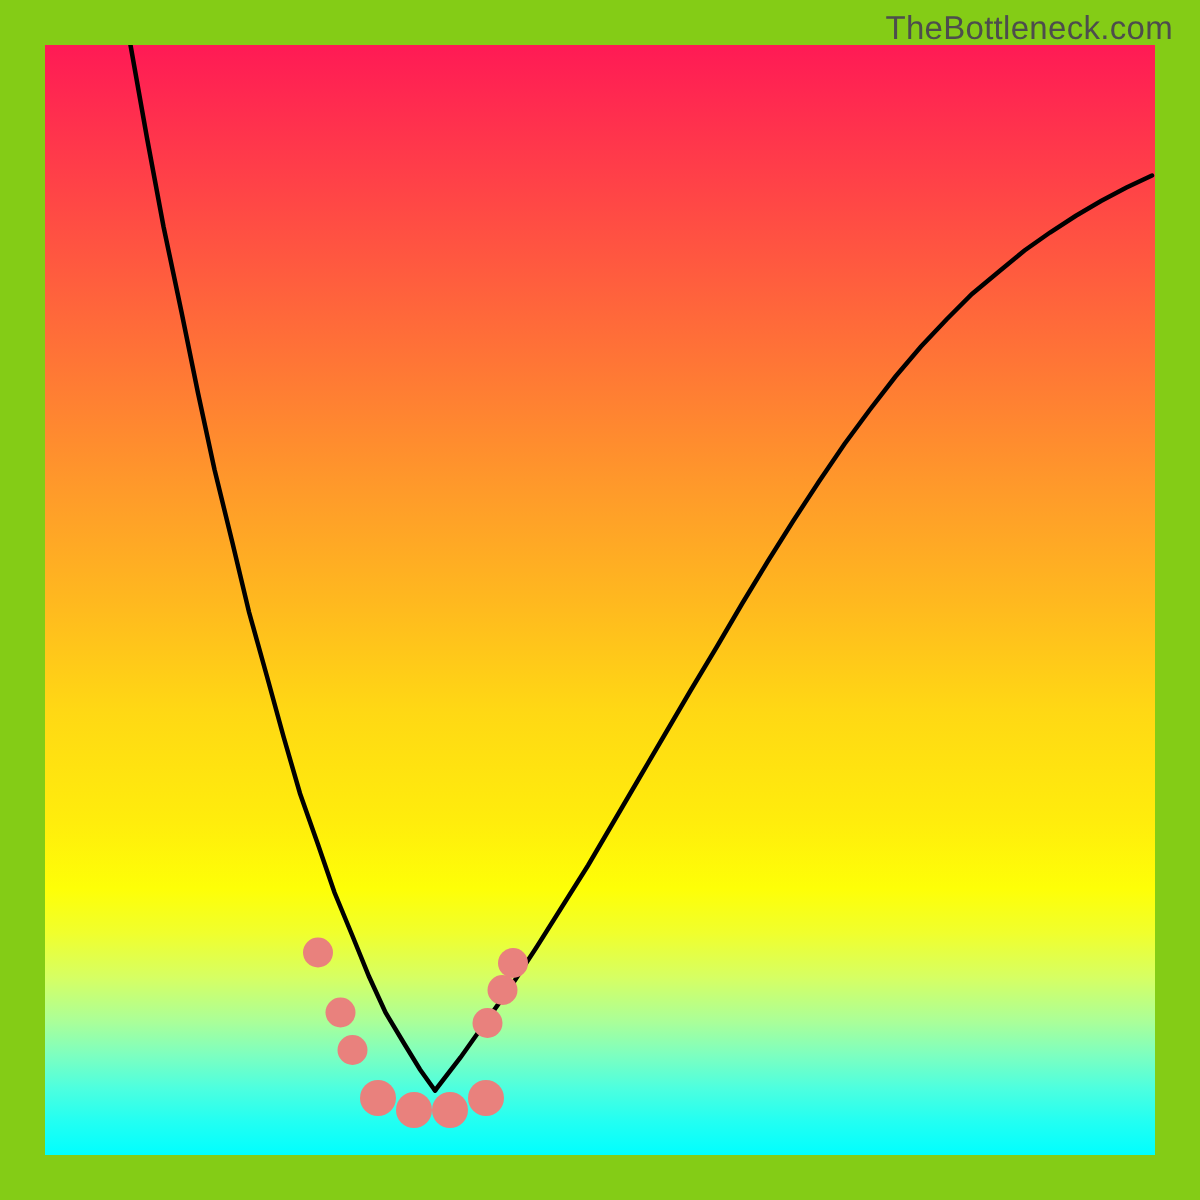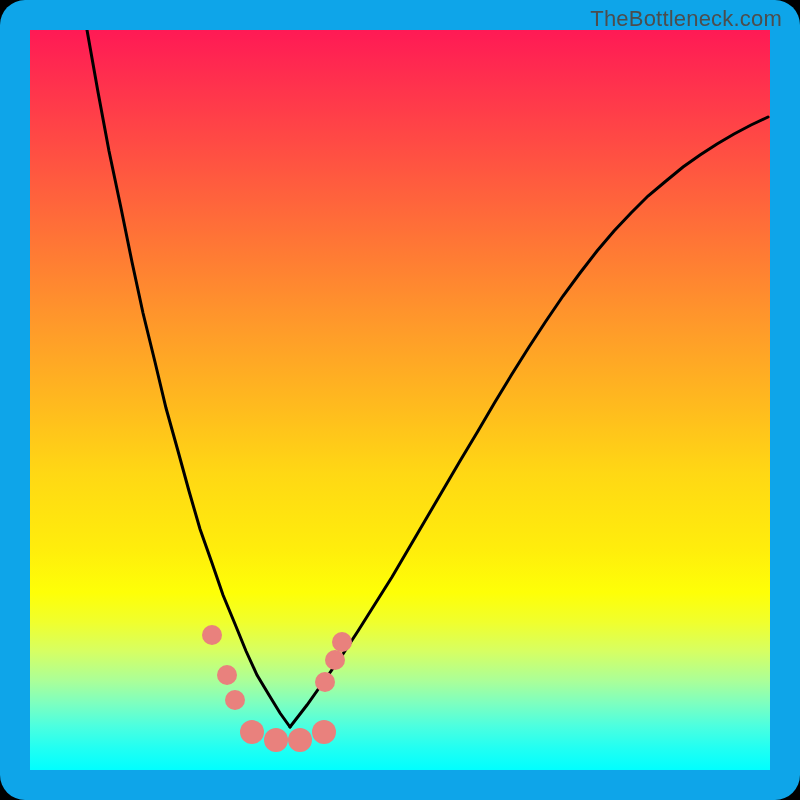--- a/index.html
+++ b/index.html
@@ -9,22 +9,21 @@
     height: 800px;
     background: #000;
     font-family: Arial, Helvetica, sans-serif;
   }
   .frame {
     position: absolute;
     left: 0;
     top: 0;
     width: 800px;
     height: 800px;
-    background: #0ea5e9;
-    border-radius: 25px;
+    background: #84cc16;
   }
   .plot {
     position: absolute;
     left: 30px;
     top: 30px;
     width: 740px;
     height: 740px;
     background: linear-gradient(to bottom,
       #ff1a55 0%,
       #ff3a4a 10%,

